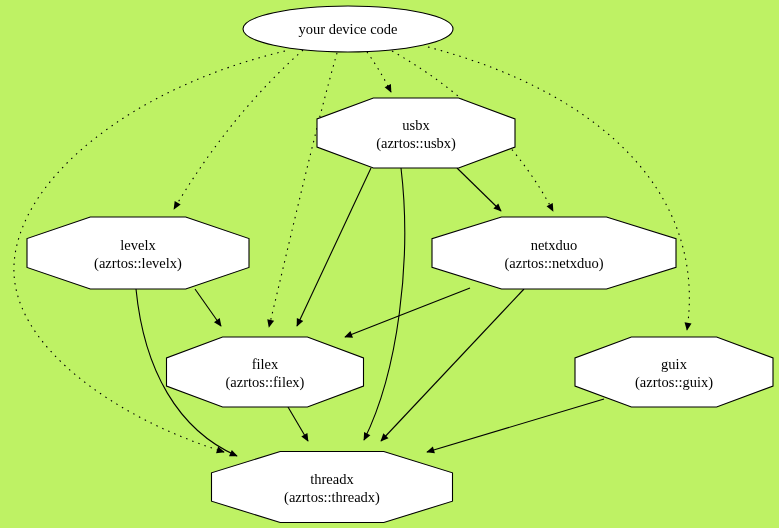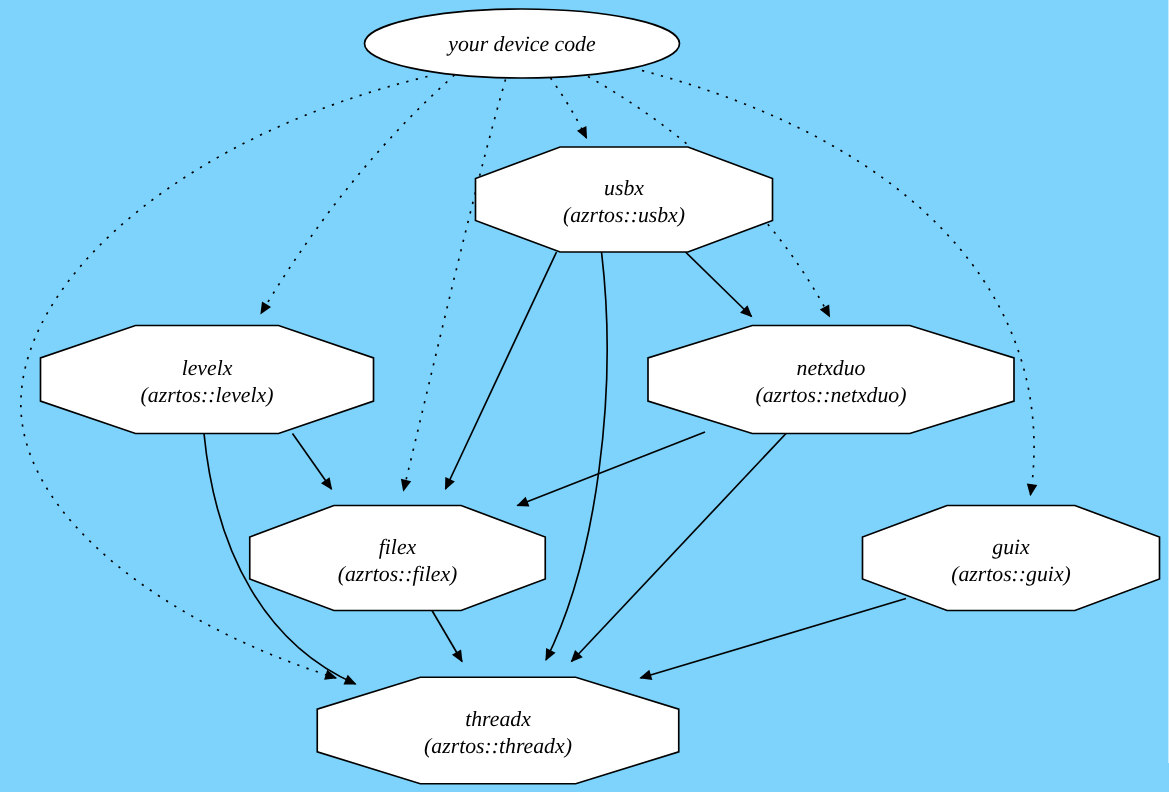--- a/index.html
+++ b/index.html
@@ -4,24 +4,23 @@
 <style>
   html, body {
     margin: 0;
     padding: 0;
     background: #ffffff;
   }
   .canvas {
     position: relative;
     width: 779px;
     height: 528px;
-    background: #7dd3fc;
+    background: #bef264;
     overflow: hidden;
     font-family: "Liberation Serif", "DejaVu Serif", serif;
-    font-style: italic;
   }
   svg { display: block; }
   .edge-path {
     fill: none;
     stroke-width: 1.1px;
   }
   .node-shape {
     fill: #ffffff;
     stroke-width: 1.1px;
   }

